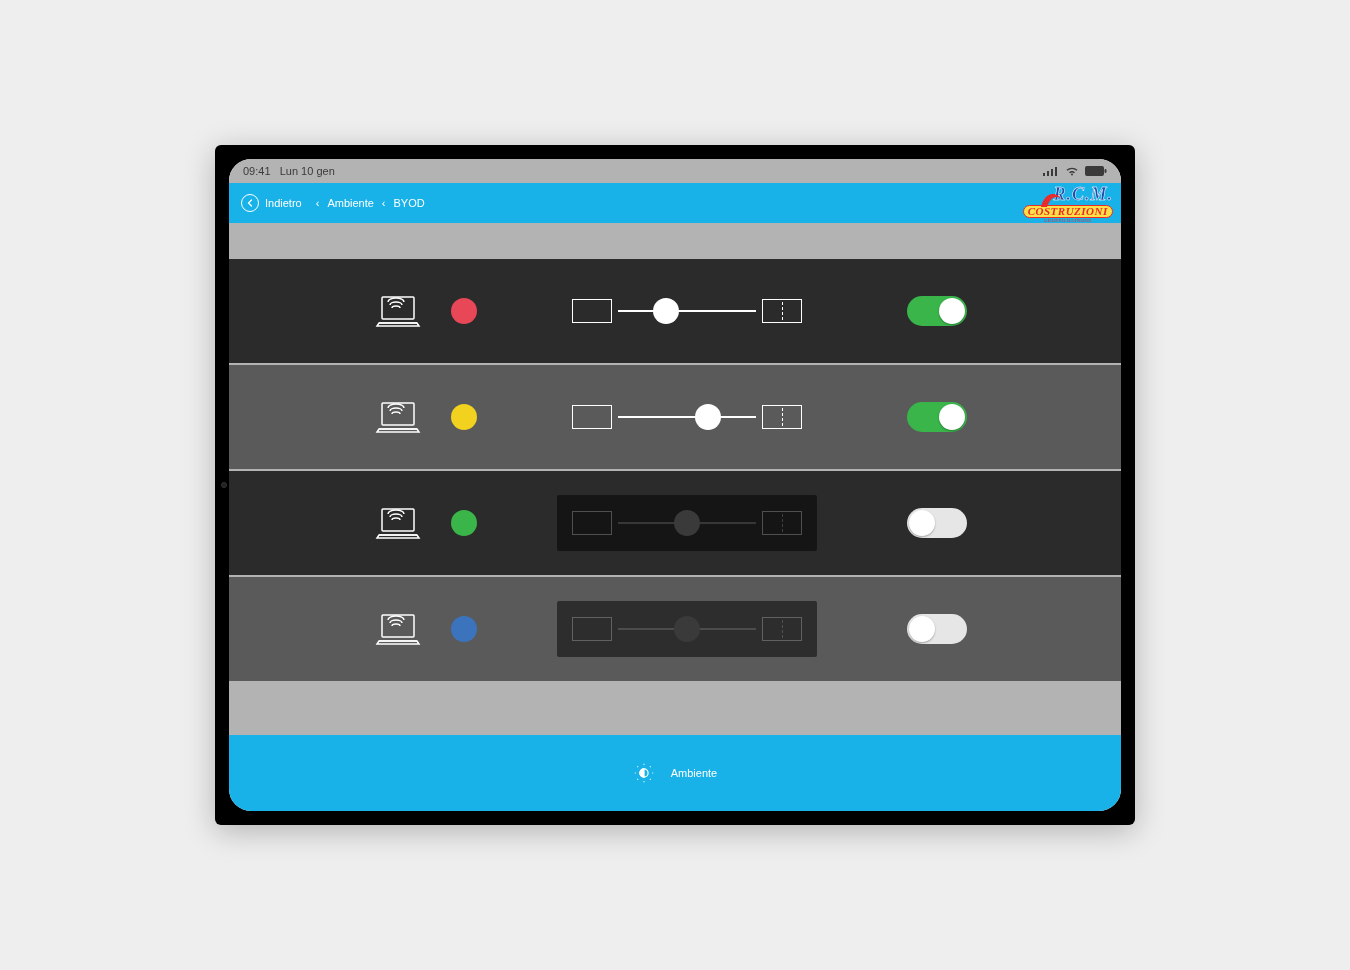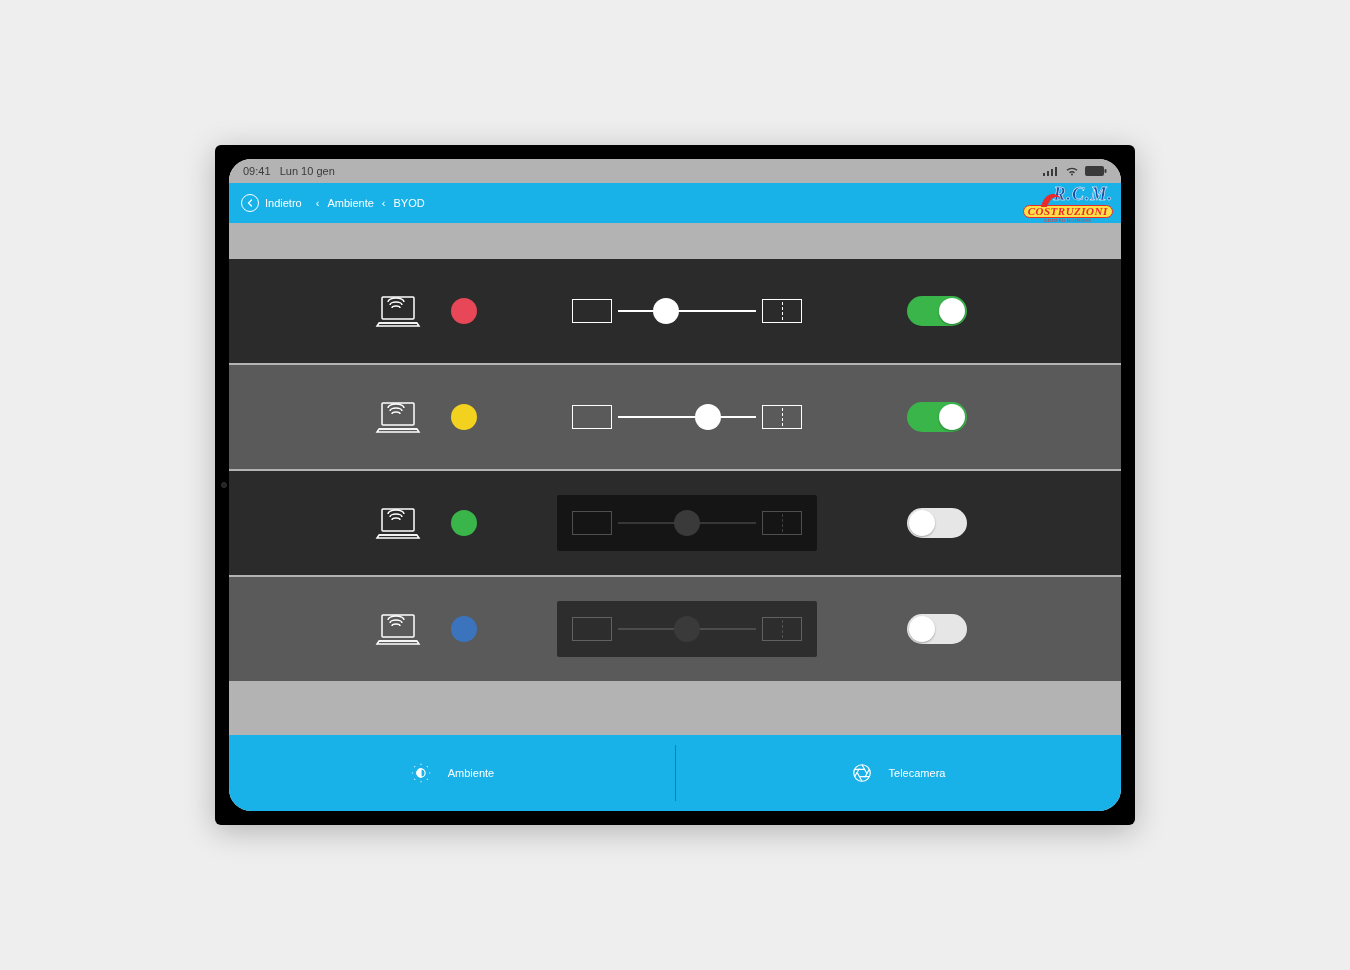--- a/index.html
+++ b/index.html
@@ -304,23 +304,16 @@
 
     <div class="bottomnav">
       <div class="nav-item">
         <svg width="22" height="22" viewBox="0 0 24 24" fill="none" stroke="#fff" stroke-width="1.3">
             <circle cx="12" cy="12" r="4.5"></circle>
             <path d="M12 3v-1M12 22v-1M3 12h-1M22 12h-1M5.5 5.5l-.7-.7M19.2 19.2l-.7-.7M5.5 18.5l-.7.7M19.2 4.8l-.7.7"></path>
             <path d="M12 7.5a4.5 4.5 0 000 9z" fill="#fff"></path>
           </svg>
         <span>Ambiente</span>
       </div>
-      <div class="nav-item">
-        <svg width="22" height="22" viewBox="0 0 24 24" fill="none" stroke="#fff" stroke-width="1.3">
-            <circle cx="12" cy="12" r="9"></circle>
-            <path d="M12 3l5 9M20 8l-5 9M20 16H9M12 21l-5-9M4 16l5-9M4 8h11"></path>
-          </svg>
-        <span>Telecamera</span>
-      </div>
     </div>
 
   </div>
 </div>
 
 </body></html>

